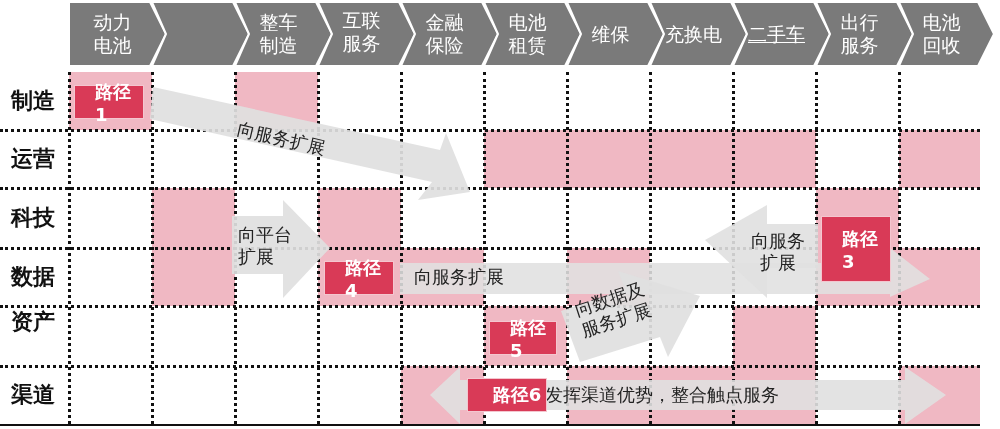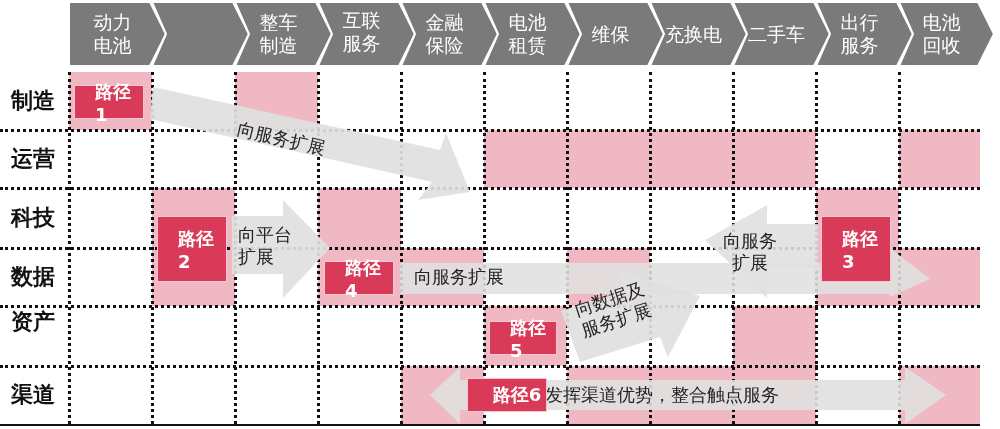--- a/index.html
+++ b/index.html
@@ -88,21 +88,21 @@
       <div class="chev" style="left: 650px; width: 97px;">
         <svg width="97" height="64">
           <polygon points="0,0 81,0 97,32 81,64 0,64 14,32" fill="#7a7a7a" stroke="#ffffff" stroke-width="2"></polygon>
         </svg>
     <div class="lbl" style="width:81px;">充换电</div>
       </div>
       <div class="chev" style="left: 733px; width: 97px;">
         <svg width="97" height="64">
           <polygon points="0,0 81,0 97,32 81,64 0,64 14,32" fill="#7a7a7a" stroke="#ffffff" stroke-width="2"></polygon>
         </svg>
-    <div class="lbl" style="width:81px;">二手车</div>
+    <div class="lbl" style="width:81px;text-decoration:underline;">二手车</div>
       </div>
       <div class="chev" style="left: 816px; width: 97px;">
         <svg width="97" height="64">
           <polygon points="0,0 81,0 97,32 81,64 0,64 14,32" fill="#7a7a7a" stroke="#ffffff" stroke-width="2"></polygon>
         </svg>
     <div class="lbl" style="width:81px;">出行
 服务</div>
       </div>
       <div class="chev" style="left: 899px; width: 95px;">
         <svg width="95" height="64">
@@ -187,38 +187,37 @@
       <polygon points="400,263 890,263 890,248 930,279 890,297 890,294 400,294" fill="#e0e0e0" opacity="0.88"></polygon>
     </svg>
   </div>
   <div class="atext" style="left:414px;top:266px;">向服务扩展</div>
 
   <div class="arrow" style="left:0;top:0;width:1000px;height:429px;">
     <svg width="1000" height="429">
       <polygon points="818,224 767,224 767,205 705,240 767,298 767,268 818,268" fill="#e0e0e0" opacity="0.9"></polygon>
     </svg>
   </div>
-  <div class="atext" style="left:710px;top:230px;width:80px;">向服务
+  <div class="atext" style="left:738px;top:230px;width:80px;">向服务
 扩展</div>
 
   <div class="arrow" style="left:0;top:0;width:1000px;height:429px;">
     <svg width="1000" height="429">
       <polygon points="561,311 625,289 618,271 700,296 668,357 660,337 580,362" fill="#e0e0e0" opacity="0.92"></polygon>
     </svg>
   </div>
   <div class="atext" style="left:572px;top:300px;transform:rotate(-18deg);transform-origin:left top;text-align:left;">向数据及
 服务扩展</div>
 
   <div class="arrow" style="left:0;top:0;width:1000px;height:429px;">
     <svg width="1000" height="429">
       <polygon points="430,395 460,367 460,380 905,380 905,367 946,395 905,424 905,410 460,410 460,424" fill="#e0e0e0" opacity="0.9"></polygon>
     </svg>
   </div>
   <div class="atext" style="left:545px;top:384px;">发挥渠道优势，整合触点服务</div>
 
   <div class="badge" style="left:74px;top:85px;width:70px;height:34px;">路径1</div>
-  <div class="badge" style="left:157px;top:216px;width:70px;height:66px;">路径2</div>
   <div class="badge" style="left:821px;top:216px;width:70px;height:66px;">路径3</div>
   <div class="badge" style="left:324px;top:261px;width:70px;height:34px;">路径4</div>
   <div class="badge" style="left:489px;top:321px;width:68px;height:34px;">路径5</div>
   <div class="badge" style="left:467px;top:378px;width:80px;height:34px;">路径6</div>
 
 </div>
 
 </body></html>

